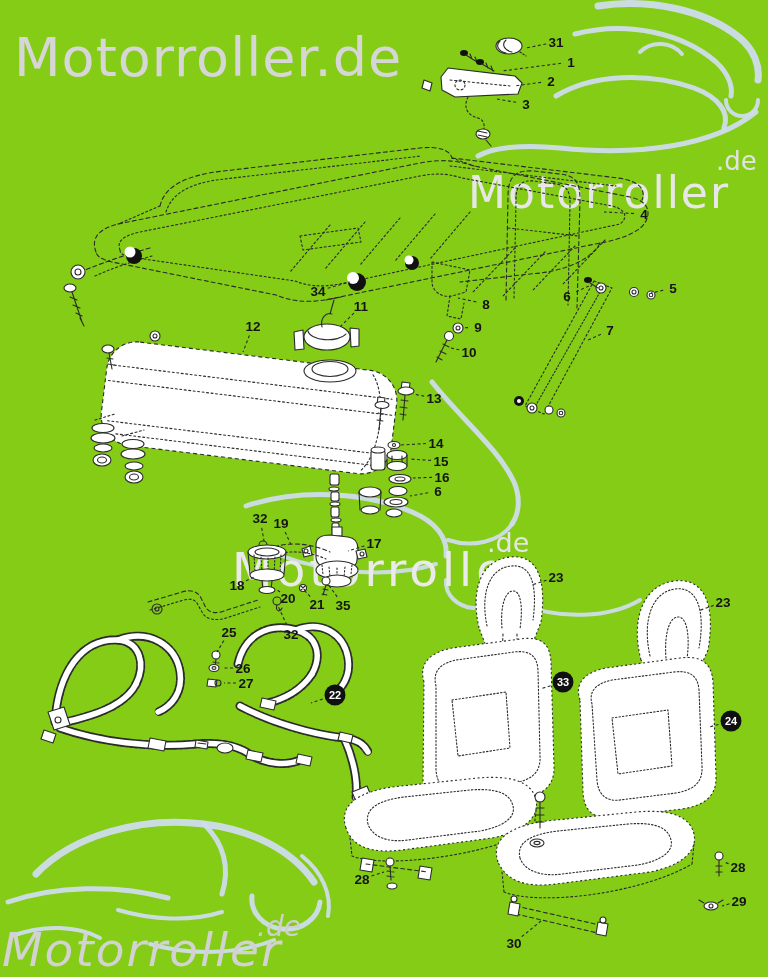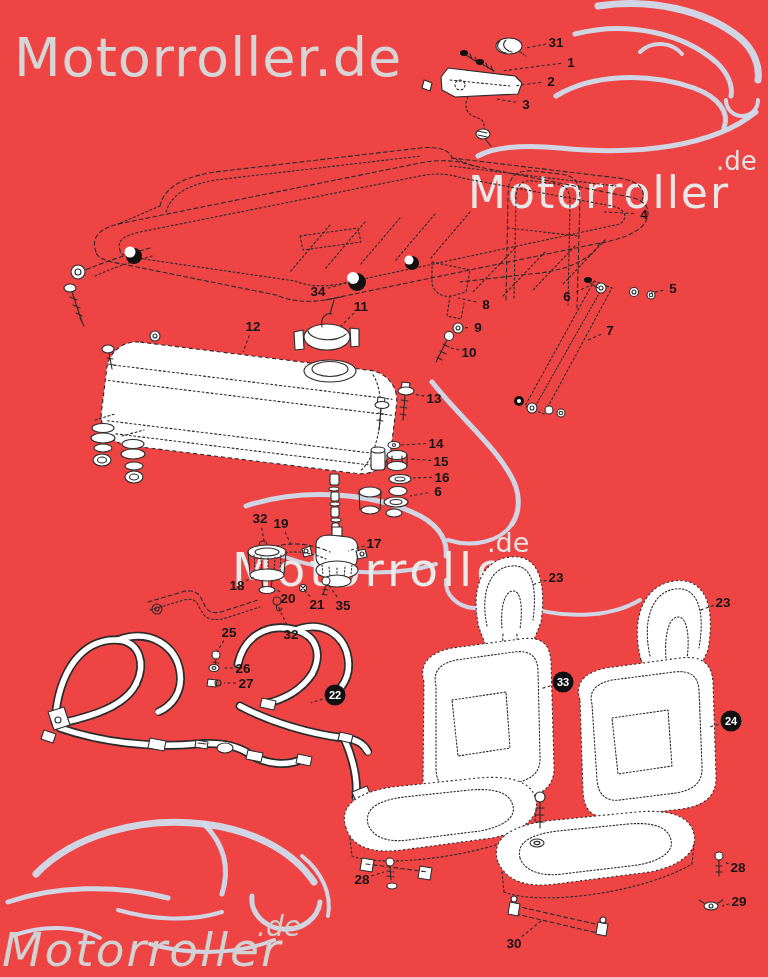--- a/index.html
+++ b/index.html
@@ -1,17 +1,17 @@
 <!DOCTYPE html>
 <html><head>
 <meta charset="utf-8">
 <style>
   html,body{margin:0;padding:0;background:#ffffff;}
   .stage{
-    position:relative;width:768px;height:977px;background:#ef4444;overflow:hidden;
+    position:relative;width:768px;height:977px;background:#84cc16;overflow:hidden;
     font-family:"Liberation Sans", sans-serif;
   }
   svg{display:block;}
   
   .ln{fill:none;stroke:#2b2b2b;stroke-width:1.1;stroke-linecap:round;stroke-linejoin:round;}
   .d1{stroke-dasharray:4 3;}
   .d2{stroke-dasharray:2 2.5;}
   .d3{stroke-dasharray:1.5 2;}
   .fw{fill:#ffffff;stroke:#2b2b2b;stroke-width:1.1;stroke-linejoin:round;}
   .fb{fill:#111111;stroke:none;}

